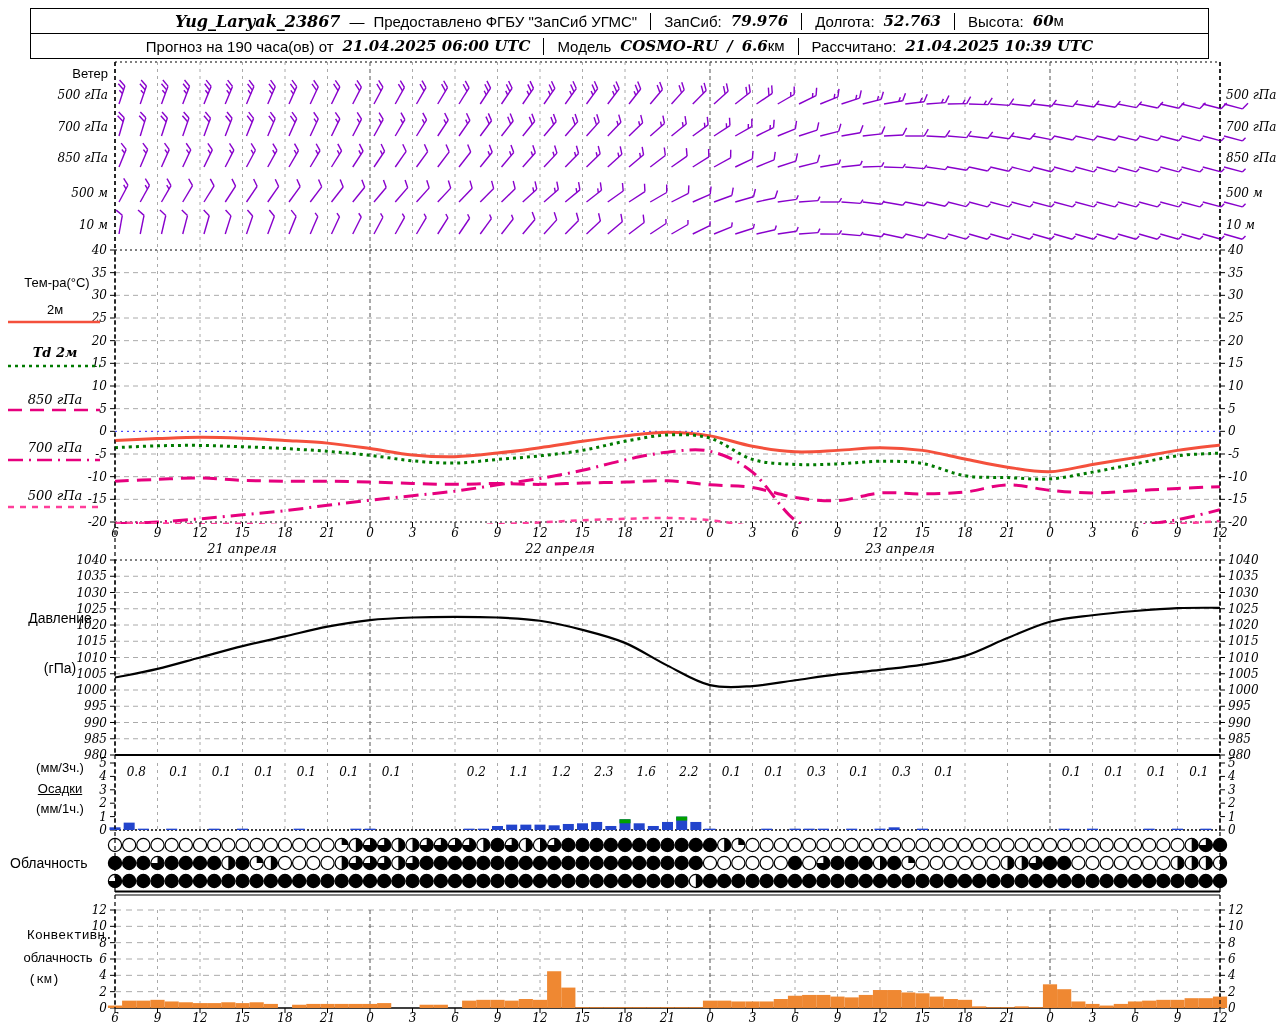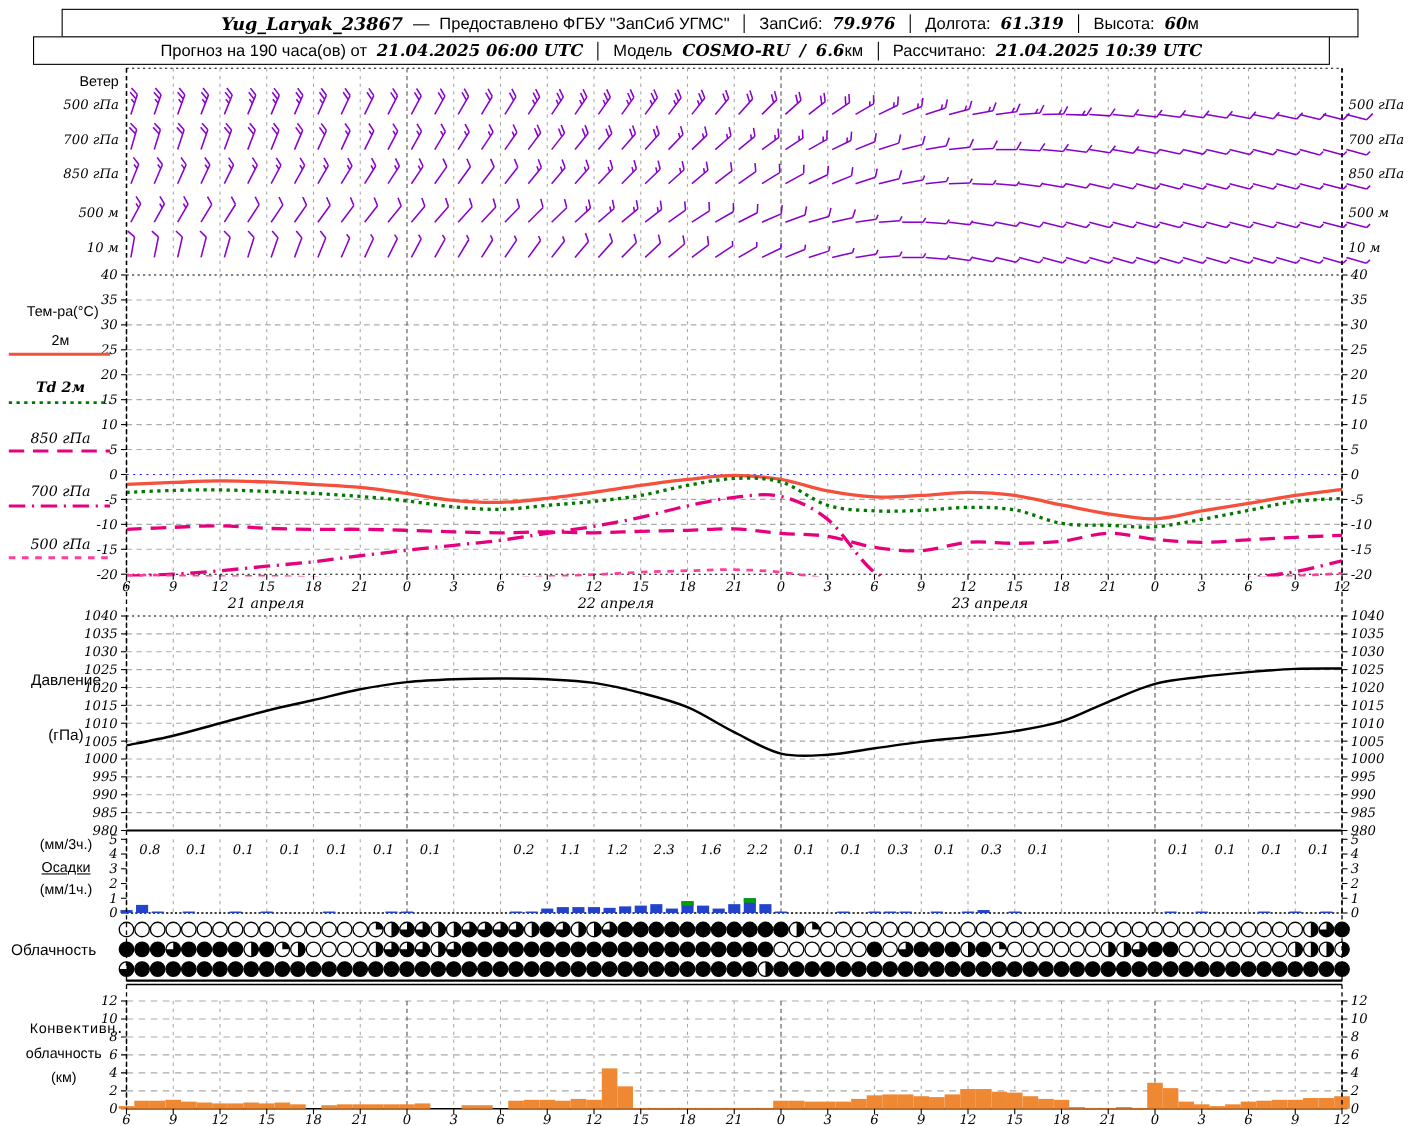--- a/index.html
+++ b/index.html
@@ -10,30 +10,30 @@
   .sep{display:inline-block;width:1px;height:17px;background:#000;margin:0 4px;}
   .lbl{position:absolute;font-size:13px;white-space:nowrap;}
   .clbl{transform:translateX(-50%);}
   .itser{font-family:"DejaVu Serif",serif;font-style:italic;}
   svg text{font-family:"DejaVu Serif",serif;font-style:italic;font-size:12px;fill:#000;}
   svg text.dt{font-size:13px;}
 </style>
 </head>
 <body>
 
-<div class="hdrbox" style="top:8px;margin-left:26px;">
+<div class="hdrbox" style="top:8px;">
   <span class="station">Yug_Laryak_23867</span>
   <span>—</span>
   <span>Предоставлено ФГБУ "ЗапСиб УГМС"</span>
   <span class="sep"></span>
   <span>ЗапСиб:</span>
   <span class="num">79.976</span>
   <span class="sep"></span>
   <span>Долгота:</span>
-  <span class="num">61.319</span>
+  <span class="num">52.763</span>
   <span class="sep"></span>
   <span>Высота:</span>
   <span><span class="num">60</span><span>м</span></span>
 </div>
 <div class="hdrbox" style="top:33px;">
   <span>Прогноз на 190 часа(ов) от</span>
   <span class="num">21.04.2025 06:00 UTC</span>
   <span class="sep"></span>
   <span>Модель</span>
   <span class="num">COSMO-RU</span>
@@ -57,21 +57,21 @@
 <div class="lbl clbl" style="left:60px;top:660px;font-size:14px;text-align:center;">(гПа)</div>
 
 <div class="lbl clbl" style="left:60px;top:760px;">(мм/3ч.)</div>
 <div class="lbl clbl" style="left:60px;top:781px;text-decoration:underline;">Осадки</div>
 <div class="lbl clbl" style="left:60px;top:801px;">(мм/1ч.)</div>
 
 <div class="lbl" style="left:10px;top:855px;font-size:14px;">Облачность</div>
 
 <div class="lbl clbl" style="left:70px;top:928px;font-family:Liberation Mono, monospace;">Конвективн.</div>
 <div class="lbl clbl" style="left:58px;top:950px;">облачность</div>
-<div class="lbl clbl" style="left:58px;top:972px;">(км)</div>
+<div class="lbl clbl" style="left:44px;top:972px;font-family:Liberation Mono, monospace;">(км)</div>
 
 <svg id="chart" width="1280" height="1024" viewBox="0 0 1280 1024" style="position:absolute;left:0;top:0;">
     <g>
       <line x1="115" y1="62" x2="1220" y2="62" stroke="#000" stroke-width="1" stroke-dasharray="2 3"></line>
       <line x1="115" y1="62" x2="115" y2="248" stroke="#000" stroke-width="1.2" stroke-dasharray="4 3"></line>
       <line x1="157.5" y1="62" x2="157.5" y2="248" stroke="#aaaaaa" stroke-width="1" stroke-dasharray="3 4"></line>
       <line x1="200" y1="62" x2="200" y2="248" stroke="#aaaaaa" stroke-width="1" stroke-dasharray="3 4"></line>
       <line x1="242.5" y1="62" x2="242.5" y2="248" stroke="#aaaaaa" stroke-width="1" stroke-dasharray="3 4"></line>
       <line x1="285" y1="62" x2="285" y2="248" stroke="#aaaaaa" stroke-width="1" stroke-dasharray="3 4"></line>
       <line x1="327.5" y1="62" x2="327.5" y2="248" stroke="#aaaaaa" stroke-width="1" stroke-dasharray="3 4"></line>

